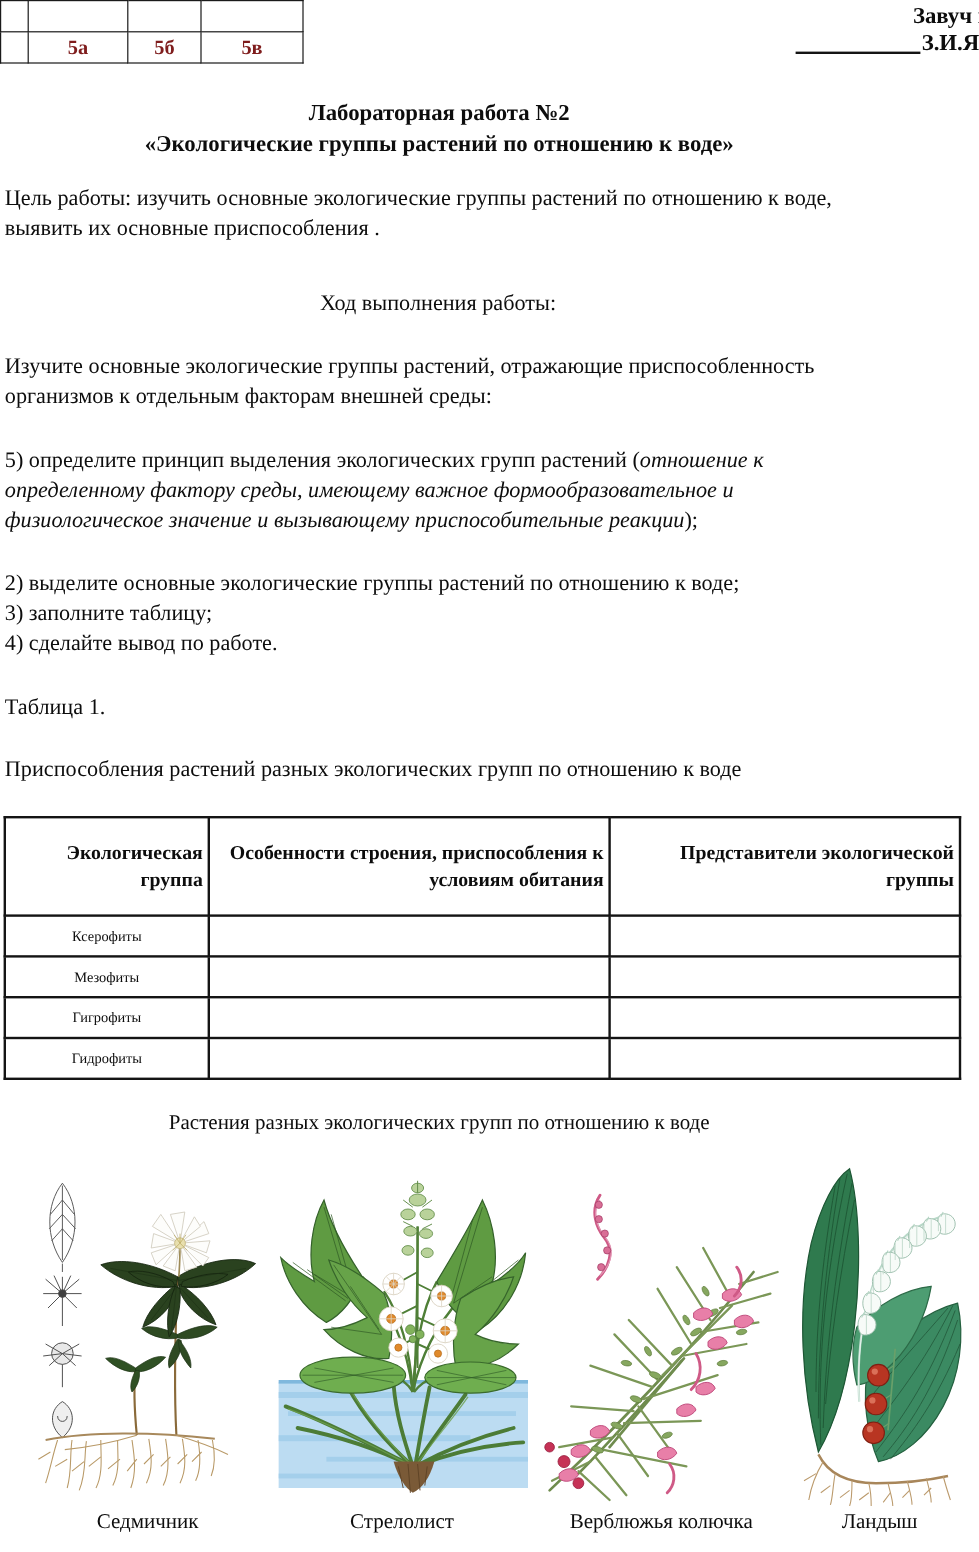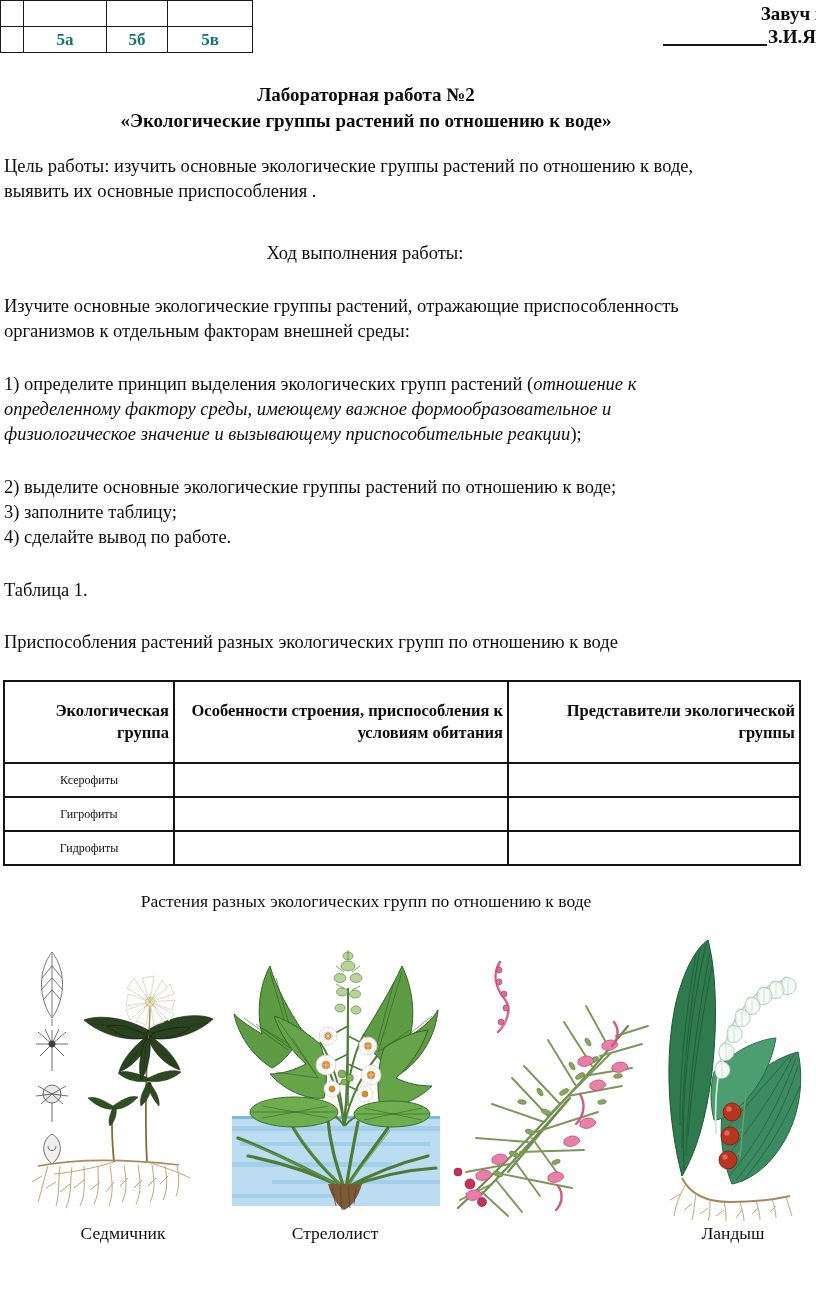--- a/index.html
+++ b/index.html
@@ -31,21 +31,21 @@
   }
   .class-table td {
     border: 1px solid #1a1a1a;
     height: 25px;
     font-family: "Liberation Serif", "DejaVu Serif", serif;
     font-weight: bold;
     font-size: 17px;
     text-align: center;
     vertical-align: middle;
     padding: 0;
-    color: #0f766e;
+    color: #7f1d1d;
   }
   .ct-c0 { width: 22px; }
   .ct-c1 { width: 82px; }
   .ct-c2 { width: 60px; }
   .ct-c3 { width: 84px; }
 
   .signature-block {
     position: absolute;
     top: 2px;
     right: 0;
@@ -213,21 +213,21 @@
     <span>Лабораторная работа №2</span>
     <span class="t2">«Экологические группы растений по отношению к воде»</span>
   </div>
 
   <p class="para p-goal">Цель работы: изучить основные экологические группы растений по отношению к воде, выявить их основные приспособления .</p>
 
   <p class="para p-center">Ход выполнения работы:</p>
 
   <p class="para p-study">Изучите основные экологические группы растений, отражающие приспособленность организмов к отдельным факторам внешней среды:</p>
 
-  <p class="para p-item1"><span>1) определите принцип выделения экологических групп растений (</span><span class="ital">отношение к определенному фактору среды, имеющему важное формообразовательное и физиологическое значение и вызывающему приспособительные реакции</span><span>);</span></p>
+  <p class="para p-item1"><span>5) определите принцип выделения экологических групп растений (</span><span class="ital">отношение к определенному фактору среды, имеющему важное формообразовательное и физиологическое значение и вызывающему приспособительные реакции</span><span>);</span></p>
 
   <div class="para p-items234">
     <div>2) выделите основные экологические группы растений по отношению к воде;</div>
     <div>3) заполните таблицу;</div>
     <div>4) сделайте вывод по работе.</div>
   </div>
 
   <p class="para p-tablecap">Таблица 1.</p>
 
   <p class="para p-tabletitle">Приспособления растений разных экологических групп по отношению к воде</p>
@@ -236,20 +236,25 @@
     <thead>
       <tr>
         <th class="mc-1">Экологическая группа</th>
         <th class="mc-2">Особенности строения, приспособления к условиям обитания</th>
         <th class="mc-3">Представители экологической группы</th>
       </tr>
     </thead>
     <tbody>
       <tr>
         <td class="group-cell">Ксерофиты</td>
+        <td class="blank-cell"></td>
+        <td class="blank-cell"></td>
+      </tr>
+      <tr>
+        <td class="group-cell">Мезофиты</td>
         <td class="blank-cell"></td>
         <td class="blank-cell"></td>
       </tr>
       <tr>
         <td class="group-cell">Гигрофиты</td>
         <td class="blank-cell"></td>
         <td class="blank-cell"></td>
       </tr>
       <tr>
         <td class="group-cell">Гидрофиты</td>
@@ -677,16 +682,17 @@
           <path d="M20 268 L10 274 M32 278 L24 284 M48 282 L40 288 M64 284 L56 290 M82 284 L76 292 M98 282 L92 288 M116 280 L110 286"></path>
         </g>
       </svg>
     </div>
 
   </div>
 
   <div class="plant-labels">
     <div class="plant-label" style="left:38px; width:170px;">Седмичник</div>
     <div class="plant-label" style="left:250px; width:170px;">Стрелолист</div>
+    <div class="plant-label" style="left:446px; width:210px;">Верблюжья колючка</div>
     <div class="plant-label" style="left:658px; width:150px;">Ландыш</div>
   </div>
 
 </div>
 
 </body></html>

